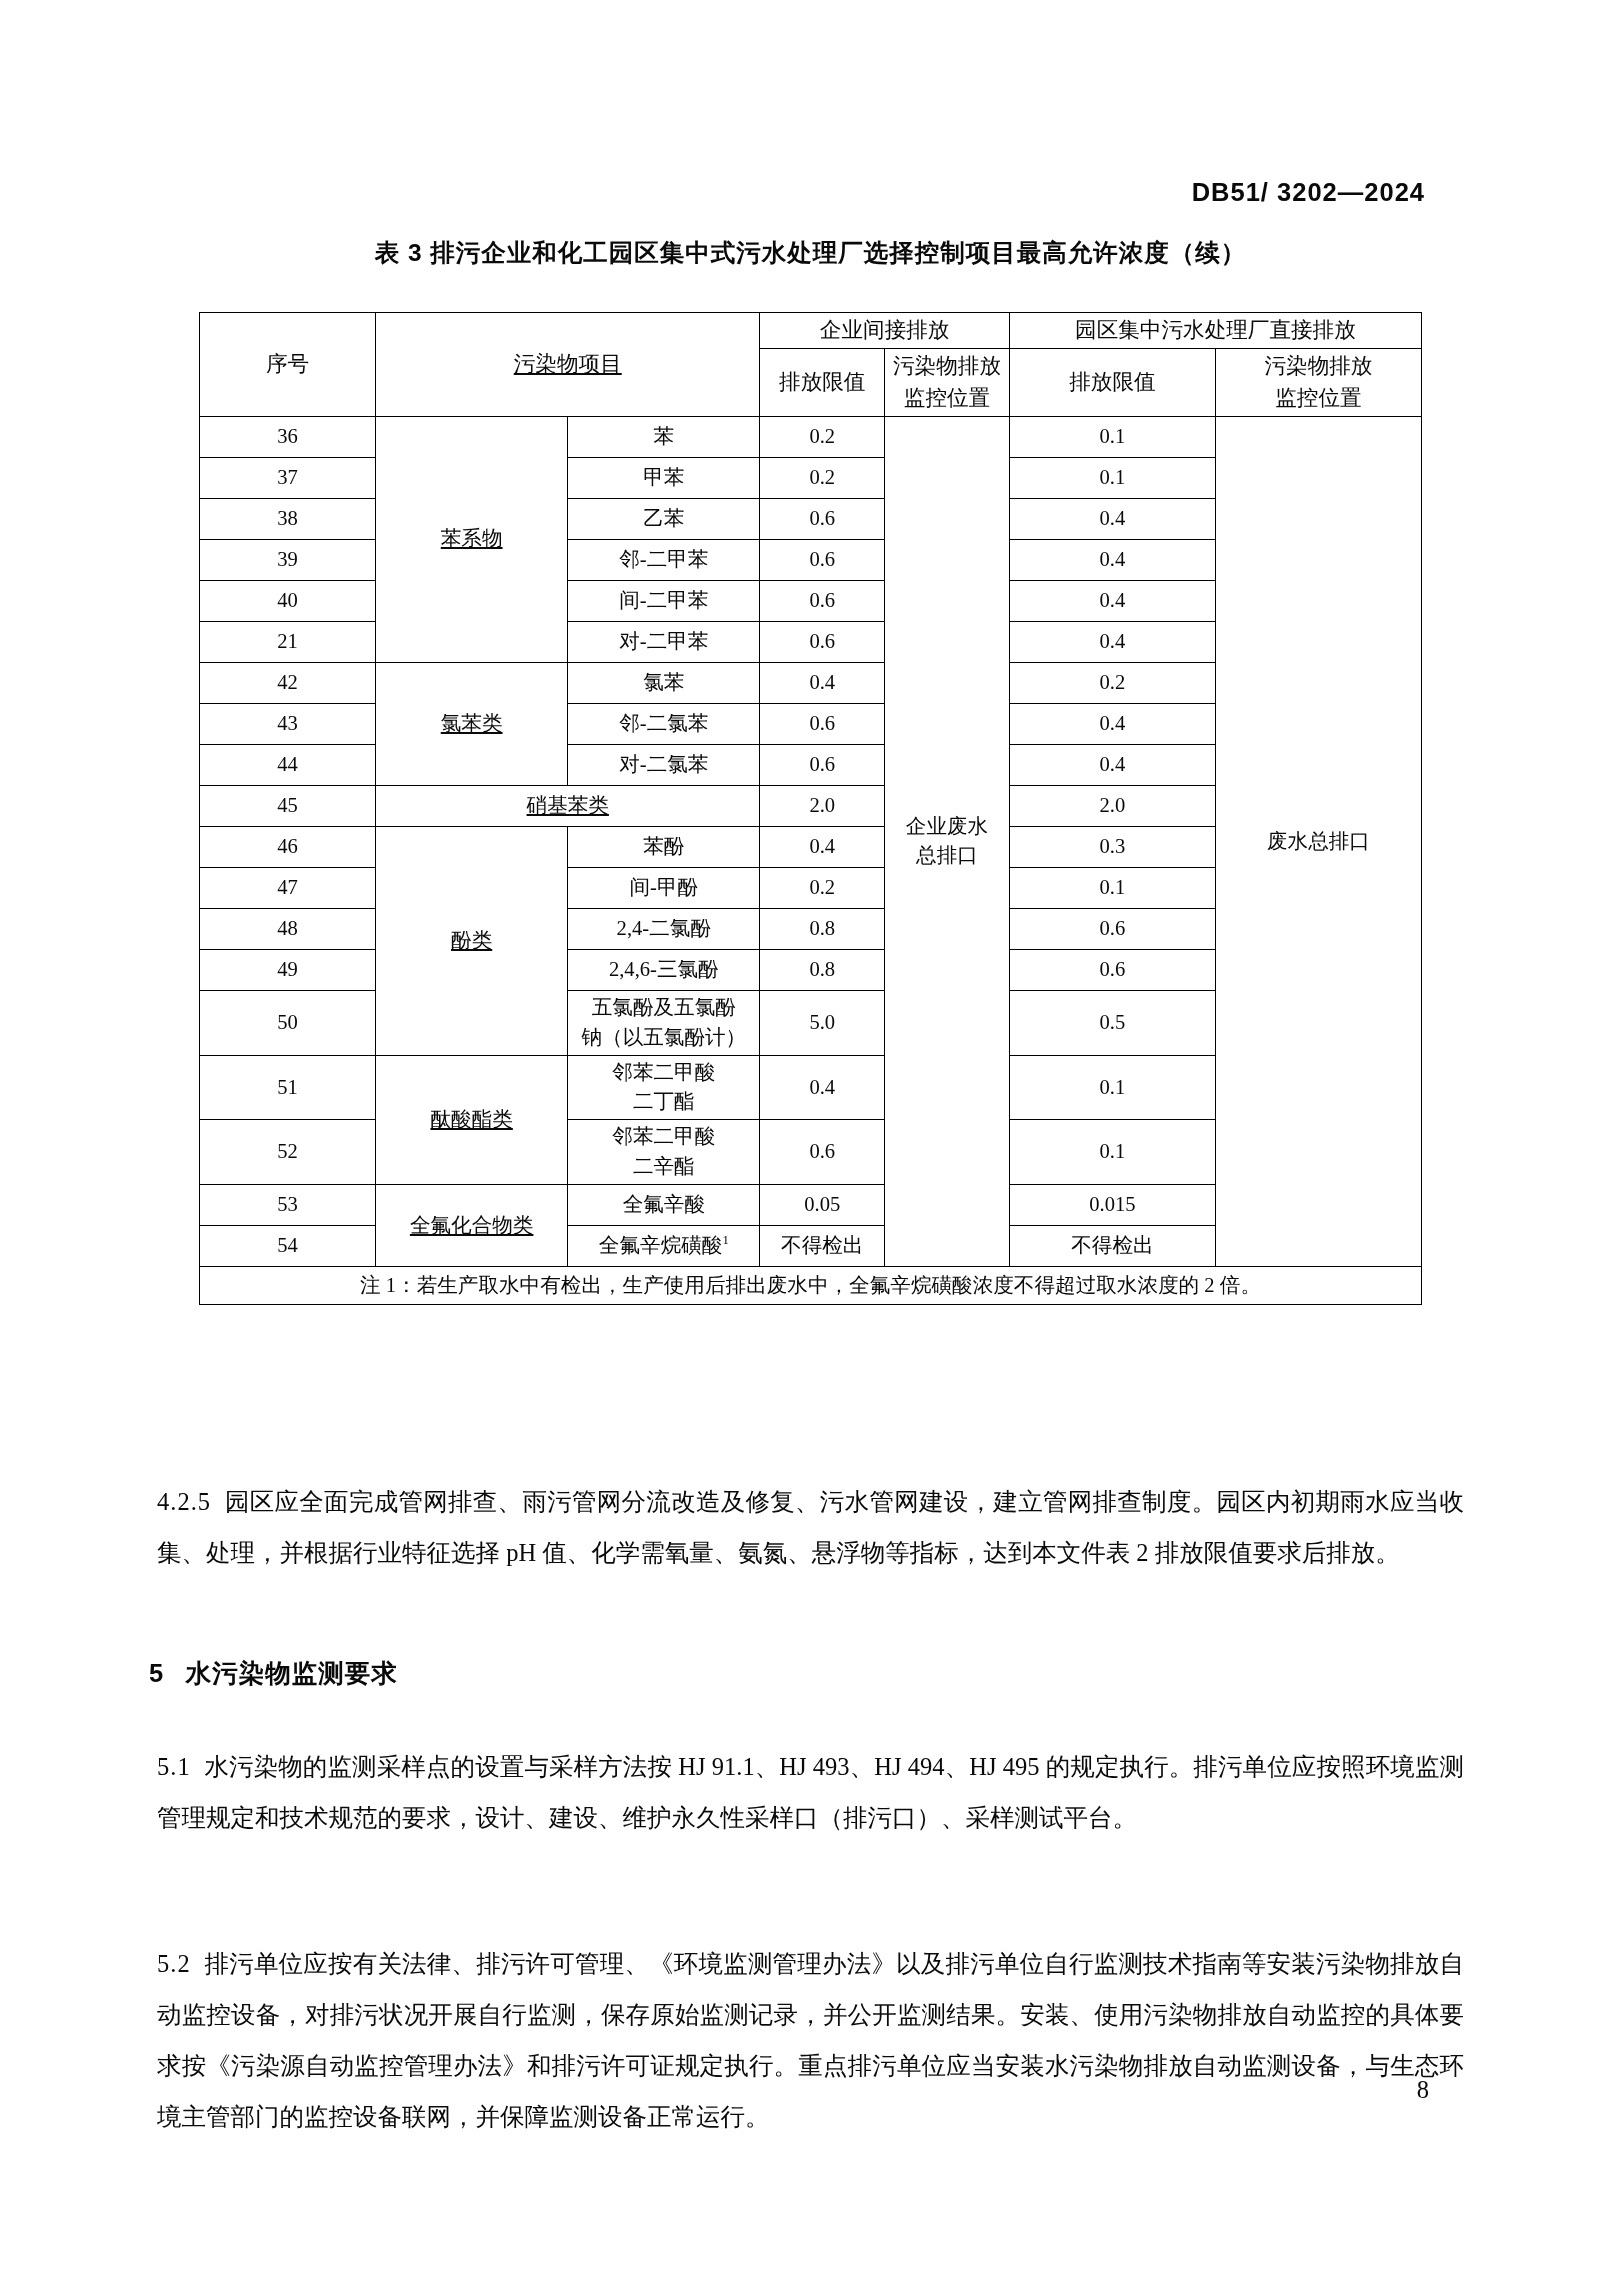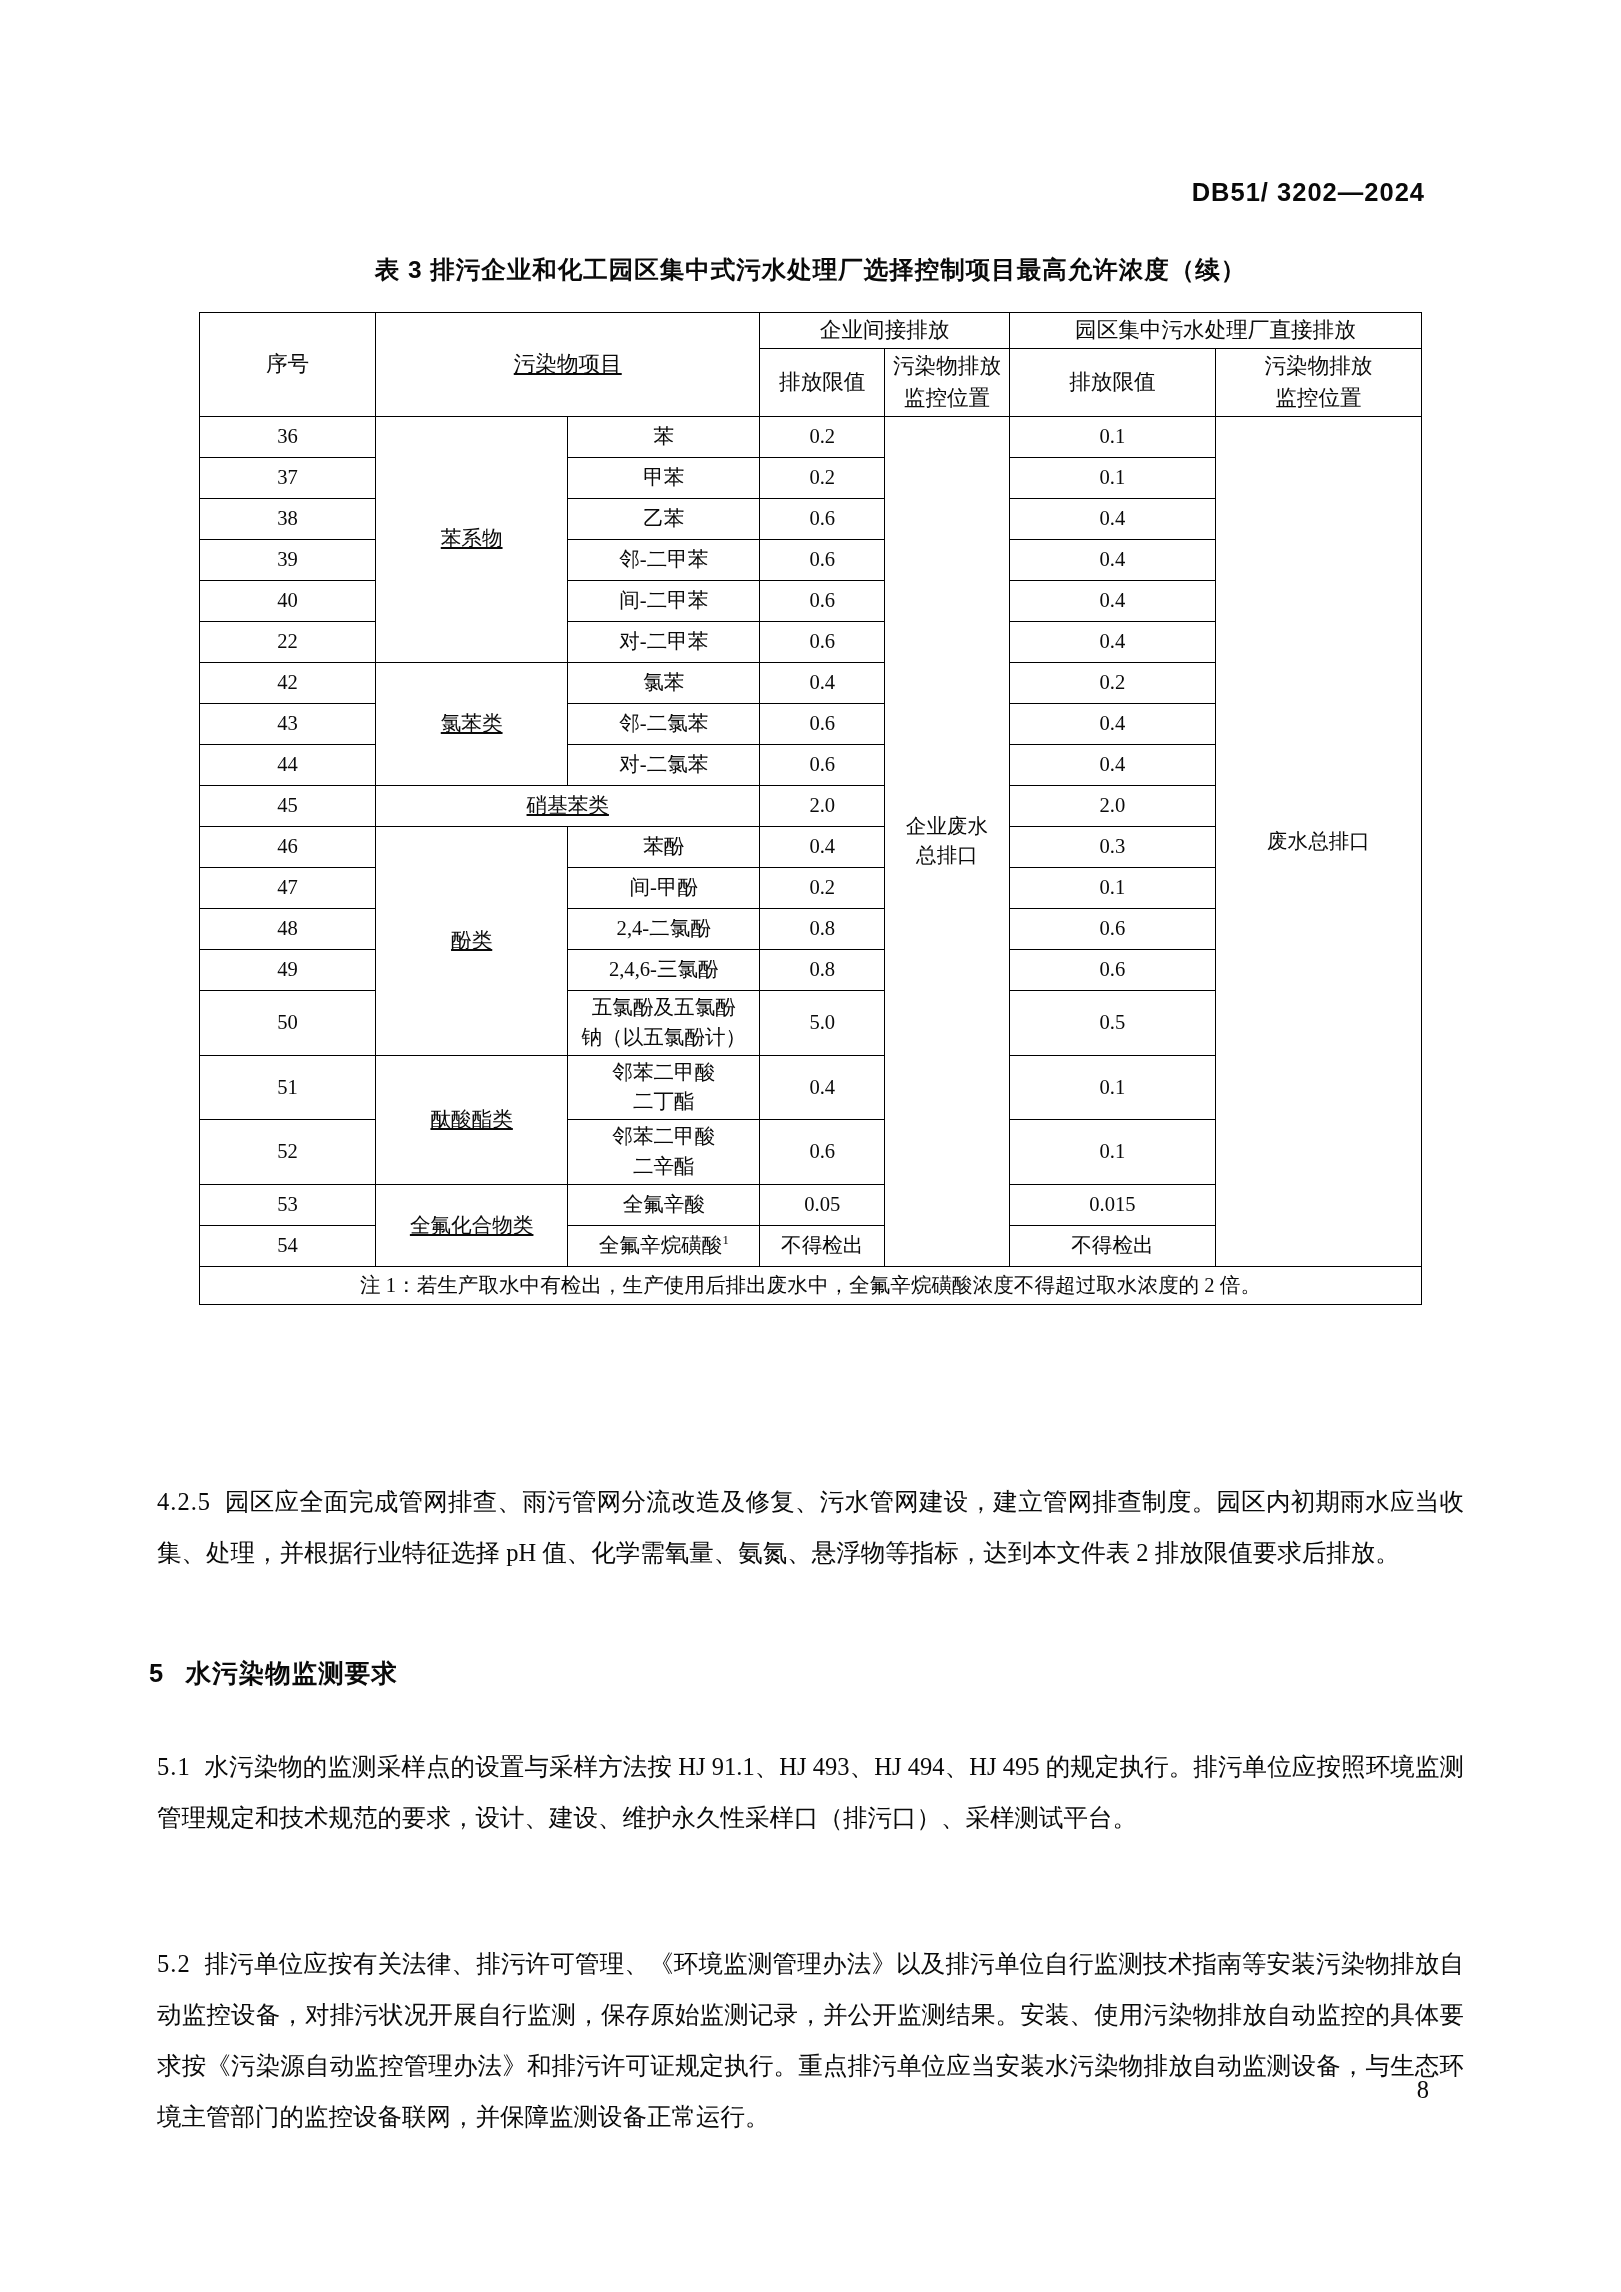--- a/index.html
+++ b/index.html
@@ -31,21 +31,21 @@
     font-size: 25.5px;
     font-weight: bold;
     letter-spacing: 1px;
     font-family: "Liberation Sans", "DejaVu Sans", sans-serif;
     white-space: nowrap;
   }
 
   
   .table-caption {
     position: absolute;
-    top: 253px;
+    top: 236px;
     left: 0;
     width: 1621px;
     text-align: center;
     font-size: 24.5px;
     font-weight: bold;
     font-family: "Liberation Sans", "DejaVu Sans", sans-serif;
     letter-spacing: 1px;
   }
 
   
@@ -190,21 +190,21 @@
             <td class="lim1 row-cell">0.6</td>
             <td class="lim2 row-cell">0.4</td>
           </tr>
           <tr>
             <td class="num row-cell">40</td>
             <td class="item row-cell">间-二甲苯</td>
             <td class="lim1 row-cell">0.6</td>
             <td class="lim2 row-cell">0.4</td>
           </tr>
           <tr>
-            <td class="num row-cell">22</td>
+            <td class="num row-cell">21</td>
             <td class="item row-cell">对-二甲苯</td>
             <td class="lim1 row-cell">0.6</td>
             <td class="lim2 row-cell">0.4</td>
           </tr>
           <tr>
             <td class="num row-cell">42</td>
             <td class="grp" rowspan="3">氯苯类</td>
             <td class="item row-cell">氯苯</td>
             <td class="lim1 row-cell">0.4</td>
             <td class="lim2 row-cell">0.2</td>

